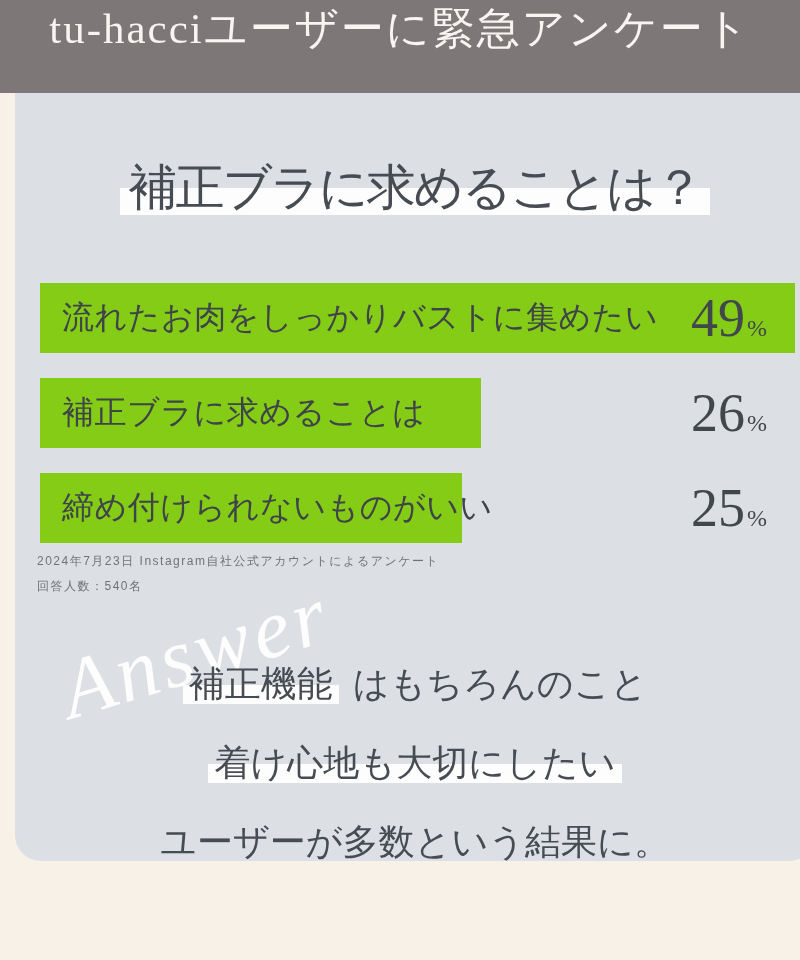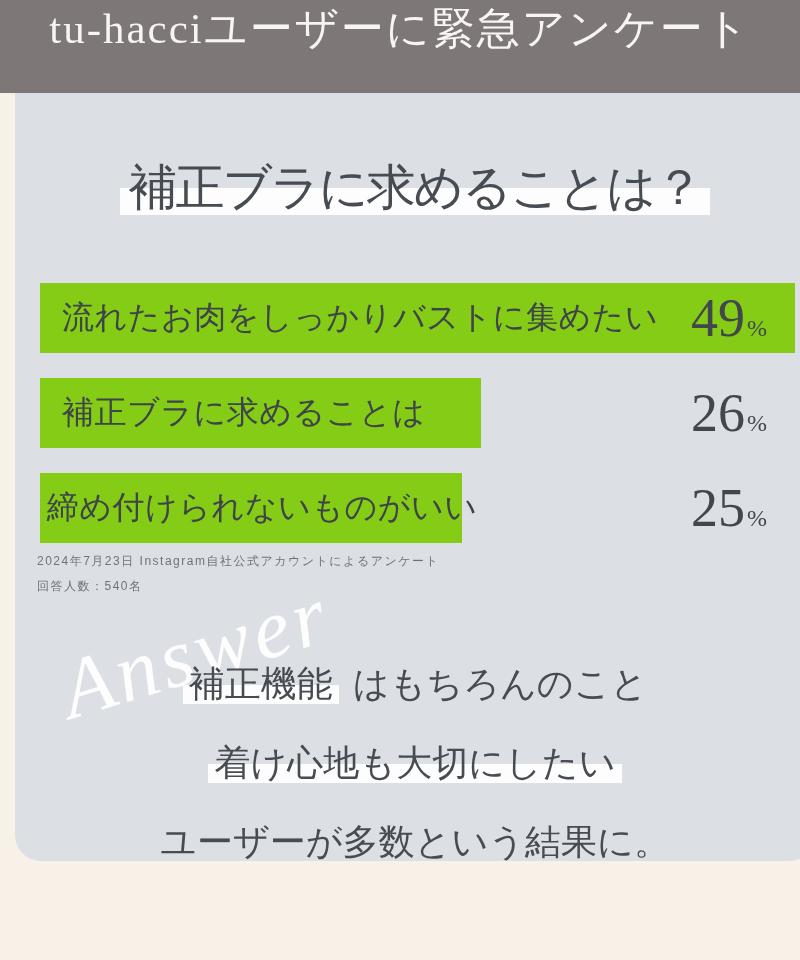--- a/index.html
+++ b/index.html
@@ -58,21 +58,21 @@
   .bar-row {
     position: absolute;
     left: 25px;
     height: 70px;
     background: #84cc16;
     display: flex;
     align-items: center;
   }
   .bar-row-1 { top: 190px; width: 755px; }
   .bar-row-2 { top: 285px; width: 441px; }
-  .bar-row-3 { top: 380px; width: 422px; justify-content: center; }
+  .bar-row-3 { top: 380px; width: 422px; }
   .bar-label {
     padding-left: 22px;
     font-size: 32px;
     letter-spacing: 0.5px;
     color: #3f4448;
     white-space: nowrap;
   }
   .pct {
     position: absolute;
     right: 48px;

